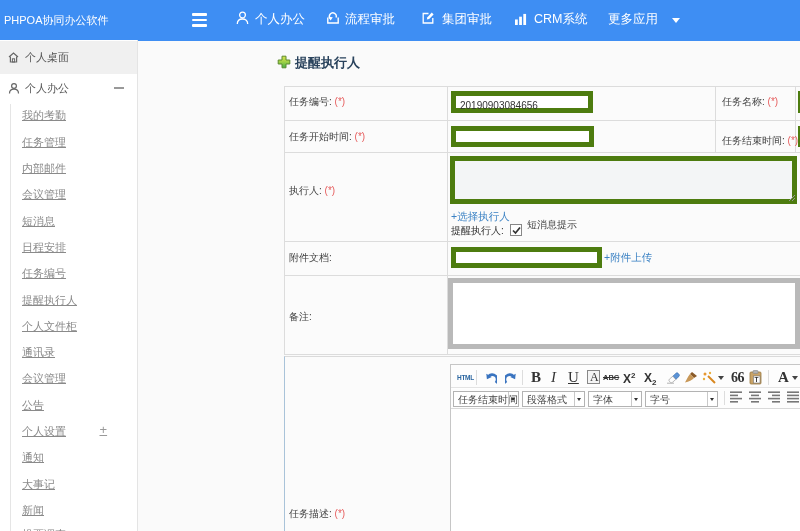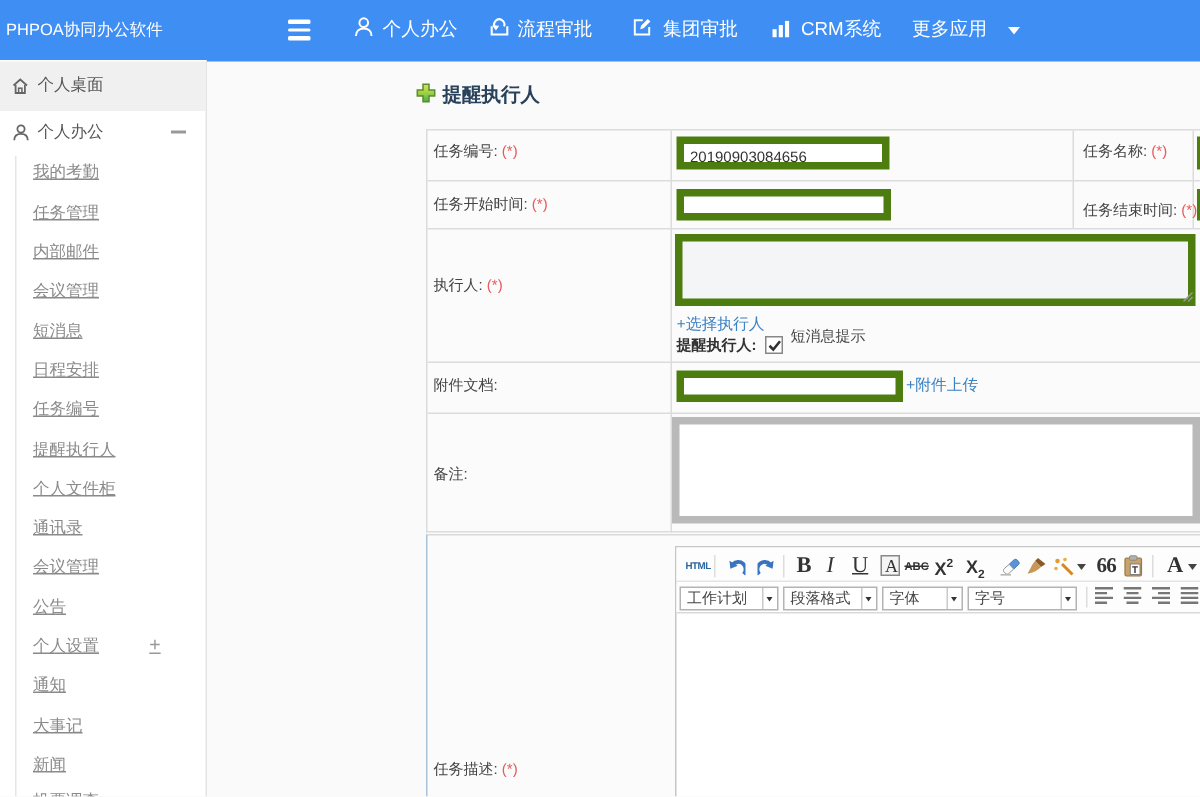--- a/index.html
+++ b/index.html
@@ -139,21 +139,21 @@
 <div class="inp" style="left:451px;top:126px;width:143px;height:21px"></div>
 <div class="lbl" style="left:722px;top:135px">任务结束时间: <span class="req">(*)</span></div>
 <div class="inp" style="left:798px;top:126px;width:60px;height:21px"></div>
 
 <div class="lbl" style="left:289px;top:185px">执行人: <span class="req">(*)</span></div>
 <div class="inp" style="left:450px;top:156px;width:347px;height:48px;background:#f3f5f6"></div>
 <svg class="abs" style="left:788px;top:194px" width="8" height="8" viewBox="0 0 8 8">
   <path d="M7 1 L1 7 M7 4 L4 7" stroke="#999" stroke-width="1"></path>
 </svg>
 <div class="lnk" style="left:451px;top:211px">+选择执行人</div>
-<div class="lbl" style="left:451px;top:225px;font-size:10px;font-weight:bold;color:#333">提醒执行人:</div>
+<div class="lbl" style="left:451px;top:225px;font-size:10px;font-weight:normal;color:#333">提醒执行人:</div>
 <div class="abs" style="left:510px;top:224px;width:12px;height:12px;border:1px solid #878787;background:#fff"></div>
 <svg class="abs" style="left:511px;top:225px" width="11" height="11" viewBox="0 0 11 11">
   <path d="M2 5.5 L4.5 8 L9 2.5" fill="none" stroke="#333" stroke-width="1.7"></path>
 </svg>
 <div class="lbl" style="left:527px;top:219px">短消息提示</div>
 
 <div class="lbl" style="left:289px;top:252px">附件文档:</div>
 <div class="inp" style="left:451px;top:247px;width:151px;height:21px"></div>
 <div class="lnk" style="left:604px;top:252px">+附件上传</div>
 
@@ -206,21 +206,21 @@
   <rect x="1" y="2" width="11" height="12" rx="1" fill="#c9a368" stroke="#9a7840" stroke-width="0.8"></rect>
   <rect x="4" y="0.5" width="5" height="3" rx="0.8" fill="#b0b0b0" stroke="#888" stroke-width="0.6"></rect>
   <rect x="4.5" y="6" width="6.5" height="7" fill="#fff" stroke="#777" stroke-width="0.6"></rect>
   <text x="7.6" y="12" font-size="6.5" font-weight="bold" fill="#333" text-anchor="middle" font-family="Liberation Sans">T</text>
 </svg>
 <div class="tsep" style="left:768px"></div>
 <div class="tbtn" style="left:778px;top:370px;font-family:'Liberation Serif',serif;font-size:15px;line-height:14px;font-weight:bold">A</div>
 <div class="abs" style="left:792px;top:376px;border-left:3.5px solid transparent;border-right:3.5px solid transparent;border-top:4px solid #444"></div>
 
 <div class="sel" style="left:453px;width:66px">
-    <span class="tx">工作计划</span>
+    <span class="tx">任务结束时间</span>
     <span class="ar"></span>
   </div>
 <div class="sel" style="left:522px;width:63px">
     <span class="tx">段落格式</span>
     <span class="ar"></span>
   </div>
 <div class="sel" style="left:588px;width:54px">
     <span class="tx">字体</span>
     <span class="ar"></span>
   </div>

